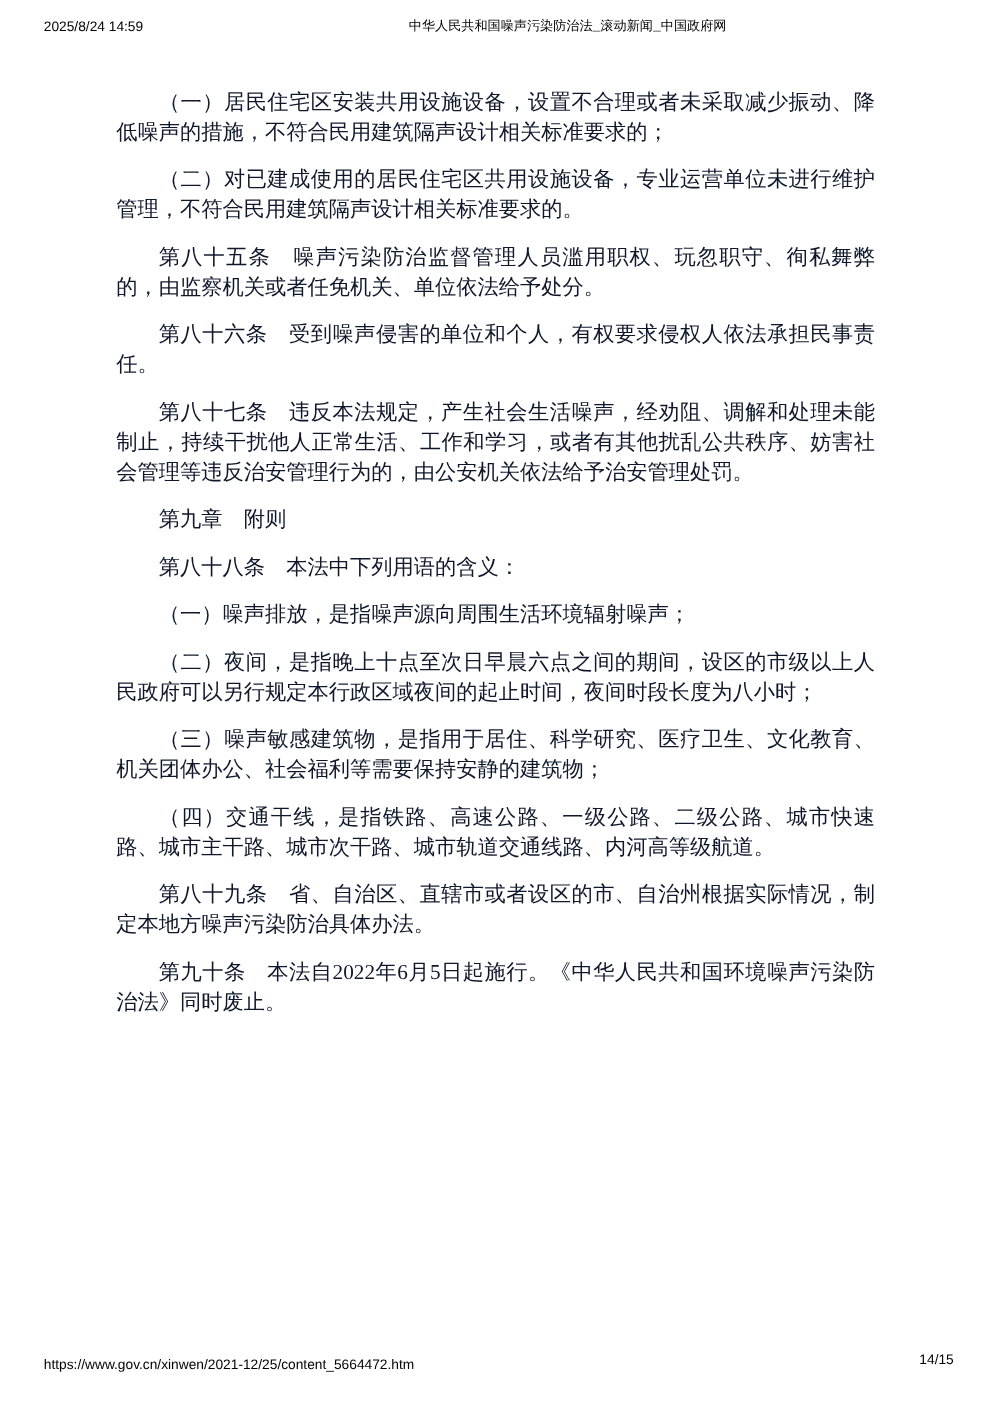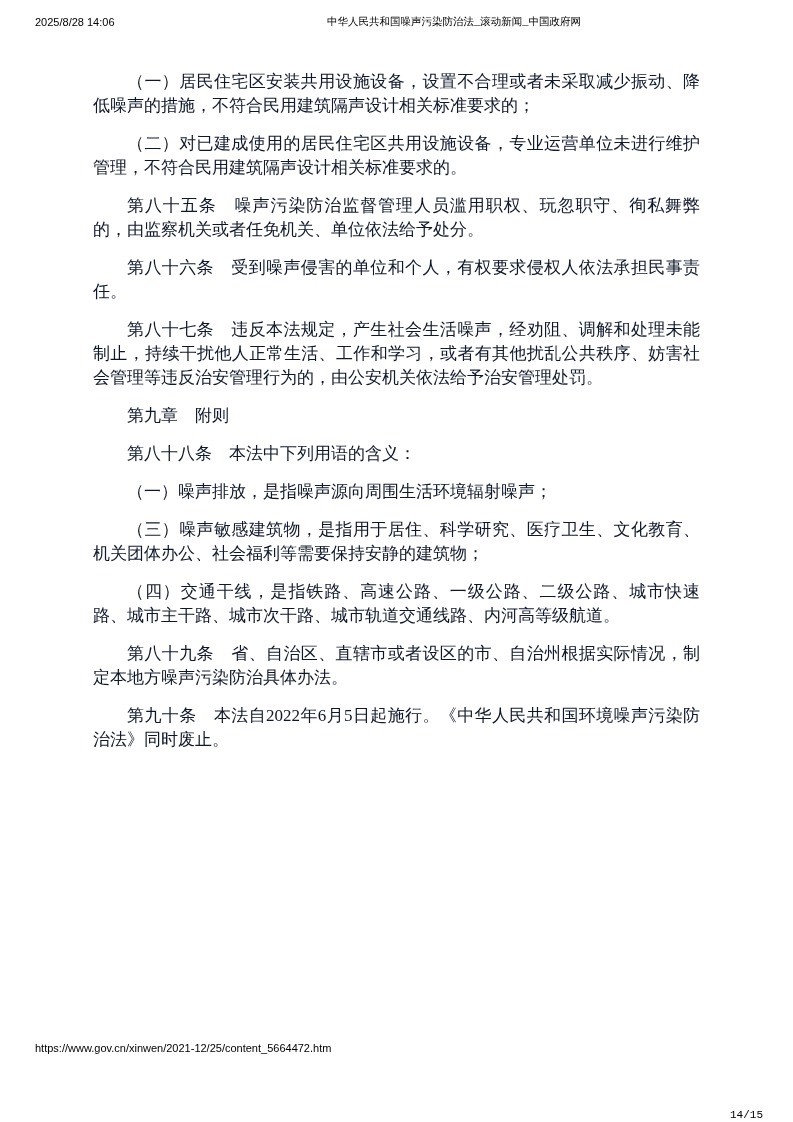--- a/index.html
+++ b/index.html
@@ -42,54 +42,55 @@
     font-size: 17px;
     line-height: 24px;
     text-indent: 2em;
     text-align: justify;
     margin-bottom: 14px;
     color: #0f172a;
   }
   .print-footer-url {
     position: absolute;
     left: 35px;
-    top: 1041px;
+    top: 1085px;
     font-family: "Liberation Sans", "DejaVu Sans", sans-serif;
     font-size: 11px;
     line-height: 14px;
     color: #000000;
     white-space: nowrap;
   }
   .print-footer-page {
     position: absolute;
     right: 30px;
-    top: 1108px;
-    font-family: Liberation Mono, monospace;
+    top: 1081px;
+    font-family: Liberation Sans, sans-serif;
     font-size: 11px;
     line-height: 14px;
     color: #000000;
     white-space: nowrap;
   }
 </style>
 </head>
 <body>
 
-<div class="print-header-date">2025/8/28 14:06</div>
+<div class="print-header-date">2025/8/24 14:59</div>
 
 <div class="print-header-title">中华人民共和国噪声污染防治法_滚动新闻_中国政府网</div>
 
 <div class="doc-content">
   <p>（一）居民住宅区安装共用设施设备，设置不合理或者未采取减少振动、降低噪声的措施，不符合民用建筑隔声设计相关标准要求的；</p>
   <p>（二）对已建成使用的居民住宅区共用设施设备，专业运营单位未进行维护管理，不符合民用建筑隔声设计相关标准要求的。</p>
   <p>第八十五条　噪声污染防治监督管理人员滥用职权、玩忽职守、徇私舞弊的，由监察机关或者任免机关、单位依法给予处分。</p>
   <p>第八十六条　受到噪声侵害的单位和个人，有权要求侵权人依法承担民事责任。</p>
   <p>第八十七条　违反本法规定，产生社会生活噪声，经劝阻、调解和处理未能制止，持续干扰他人正常生活、工作和学习，或者有其他扰乱公共秩序、妨害社会管理等违反治安管理行为的，由公安机关依法给予治安管理处罚。</p>
   <p>第九章　附则</p>
   <p>第八十八条　本法中下列用语的含义：</p>
   <p>（一）噪声排放，是指噪声源向周围生活环境辐射噪声；</p>
+  <p>（二）夜间，是指晚上十点至次日早晨六点之间的期间，设区的市级以上人民政府可以另行规定本行政区域夜间的起止时间，夜间时段长度为八小时；</p>
   <p>（三）噪声敏感建筑物，是指用于居住、科学研究、医疗卫生、文化教育、机关团体办公、社会福利等需要保持安静的建筑物；</p>
   <p>（四）交通干线，是指铁路、高速公路、一级公路、二级公路、城市快速路、城市主干路、城市次干路、城市轨道交通线路、内河高等级航道。</p>
   <p>第八十九条　省、自治区、直辖市或者设区的市、自治州根据实际情况，制定本地方噪声污染防治具体办法。</p>
   <p>第九十条　本法自2022年6月5日起施行。《中华人民共和国环境噪声污染防治法》同时废止。</p>
 </div>
 
 <div class="print-footer-url">https://www.gov.cn/xinwen/2021-12/25/content_5664472.htm</div>
 
 <div class="print-footer-page">14/15</div>
 

